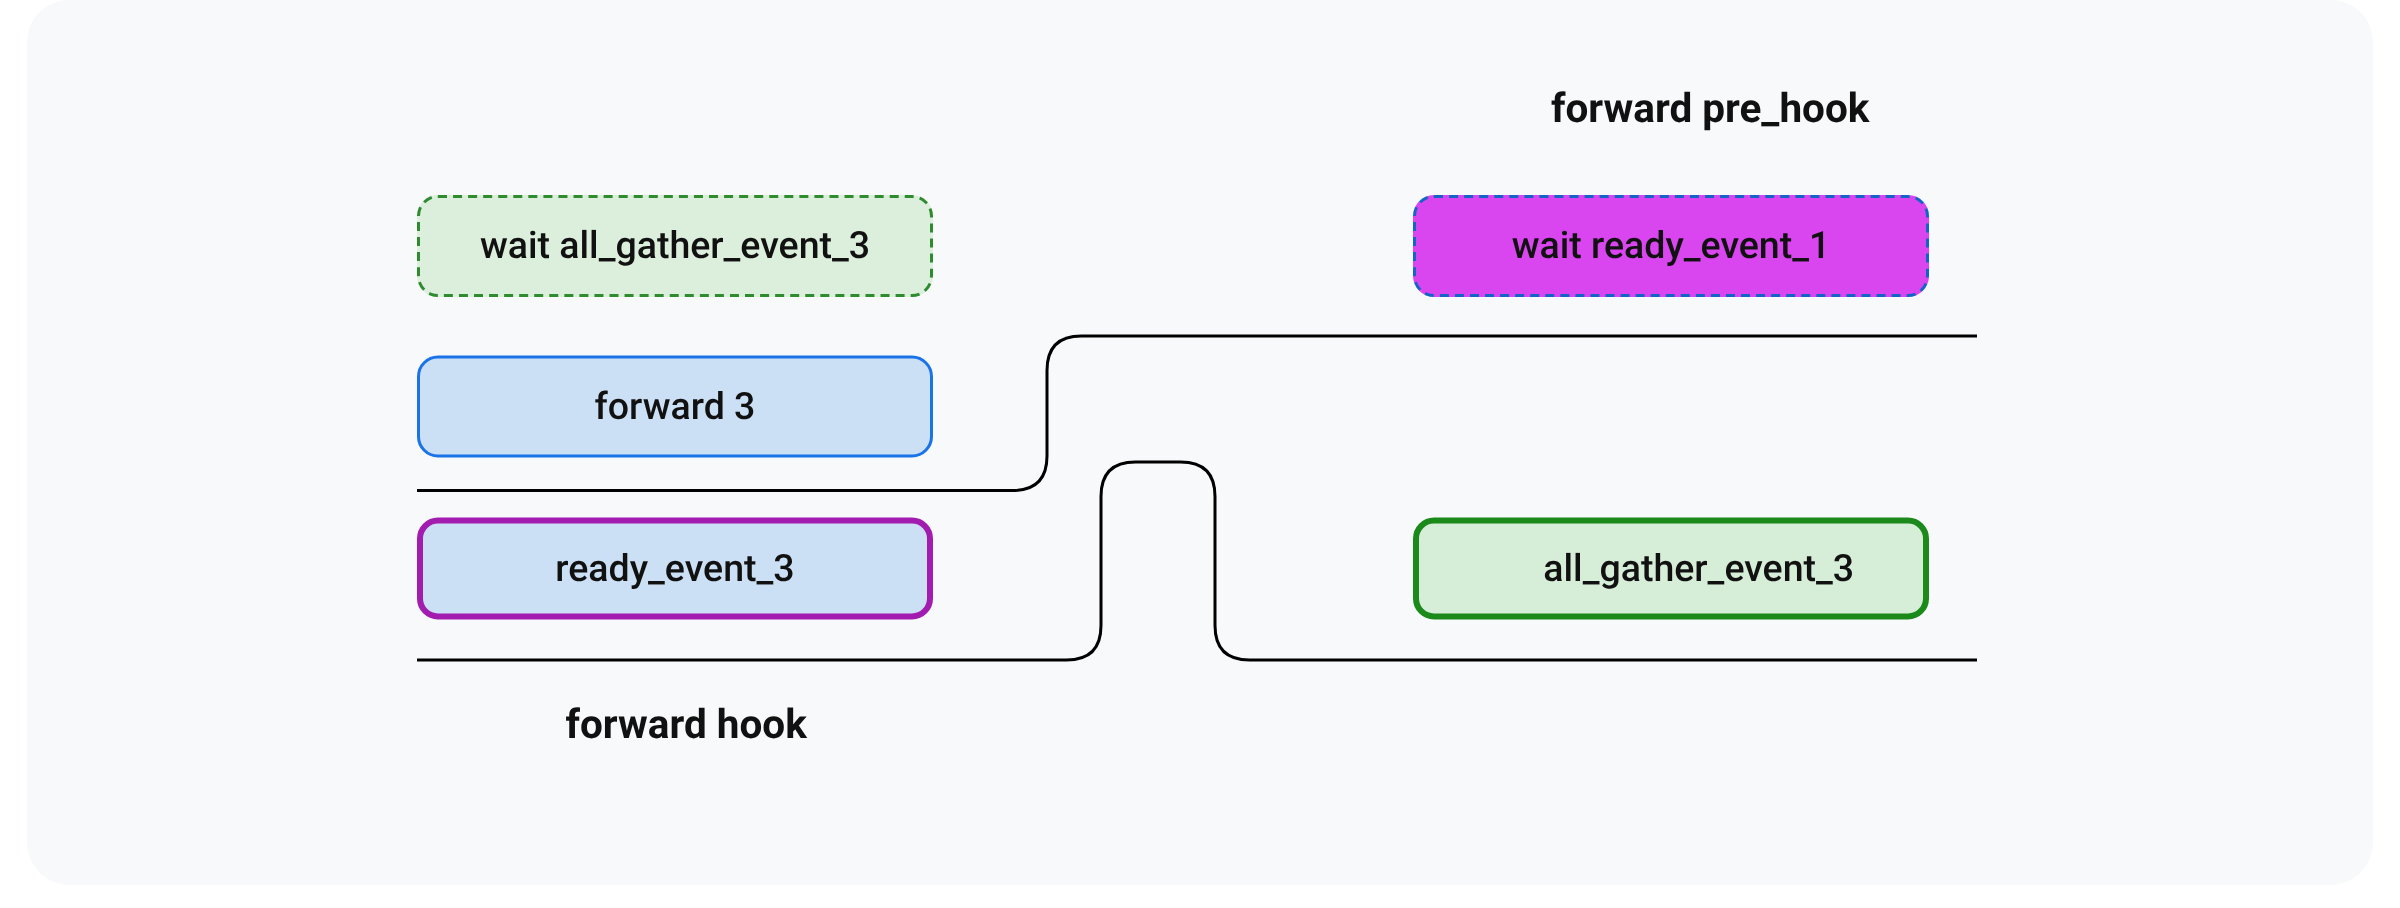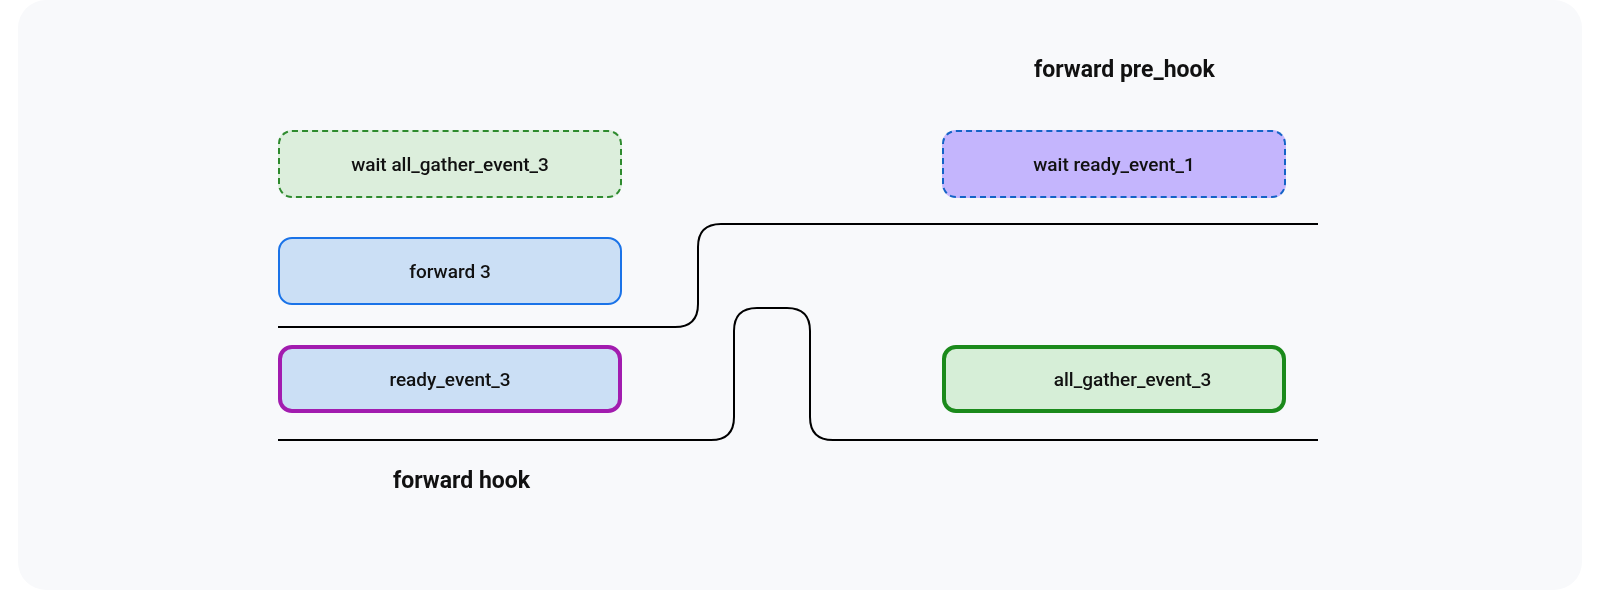--- a/index.html
+++ b/index.html
@@ -23,33 +23,33 @@
   }
 
   .box {
     position: absolute;
     width: 344px;
     height: 68px;
     border-radius: 14px;
     display: flex;
     align-items: center;
     justify-content: center;
-    font-size: 19px;
+    font-size: 25px;
     font-weight: 500;
     color: #111;
     white-space: nowrap;
   }
 
   
   .wait-green {
     background: #dceedc;
     border: 2.5px dashed #2e8b2e;
   }
   .wait-blue {
-    background: #c4b5fd;
+    background: #d946ef;
     border: 2.5px dashed #1463c7;
   }
 
   
   .op-blue-thin {
     background: #cbdff5;
     border: 2px solid #1a73e8;
   }
   .op-blue-thick {
     background: #cbdff5;
@@ -59,21 +59,21 @@
     background: #d6eed7;
     border: 2px solid #1b8a1b;
   }
   .op-green-thick {
     background: #d6eed7;
     border: 4px solid #1b8a1b;
   }
 
   .label {
     position: absolute;
-    font-size: 23px;
+    font-size: 27px;
     font-weight: 700;
     color: #111;
     white-space: nowrap;
   }
 
   svg.connectors {
     position: absolute;
     left: 0; top: 0;
     width: 1564px; height: 590px;
     pointer-events: none;
@@ -89,21 +89,21 @@
 
 <div class="viewport">
   <div class="canvas">
 
     <div class="box wait-green" style="left:260px; top:130px;">wait all_gather_event_3</div>
 
     <div class="box op-blue-thin" style="left:260px; top:237px;">forward 3</div>
 
     <div class="box op-blue-thick" style="left:260px; top:345px;">ready_event_3</div>
 
-    <div class="label" style="left:375px; top:467px;">forward hook</div>
+    <div class="label" style="left:359px; top:467px;">forward hook</div>
 
     <div class="label" style="left:1016px; top:56px;">forward pre_hook</div>
 
     <div class="box wait-blue" style="left:924px; top:130px;">wait ready_event_1</div>
 
 
     <div class="box op-green-thick" style="left:924px; top:345px;padding-left:37px;">all_gather_event_3</div>
 
     <svg class="connectors" viewBox="0 0 1564 590">
 

